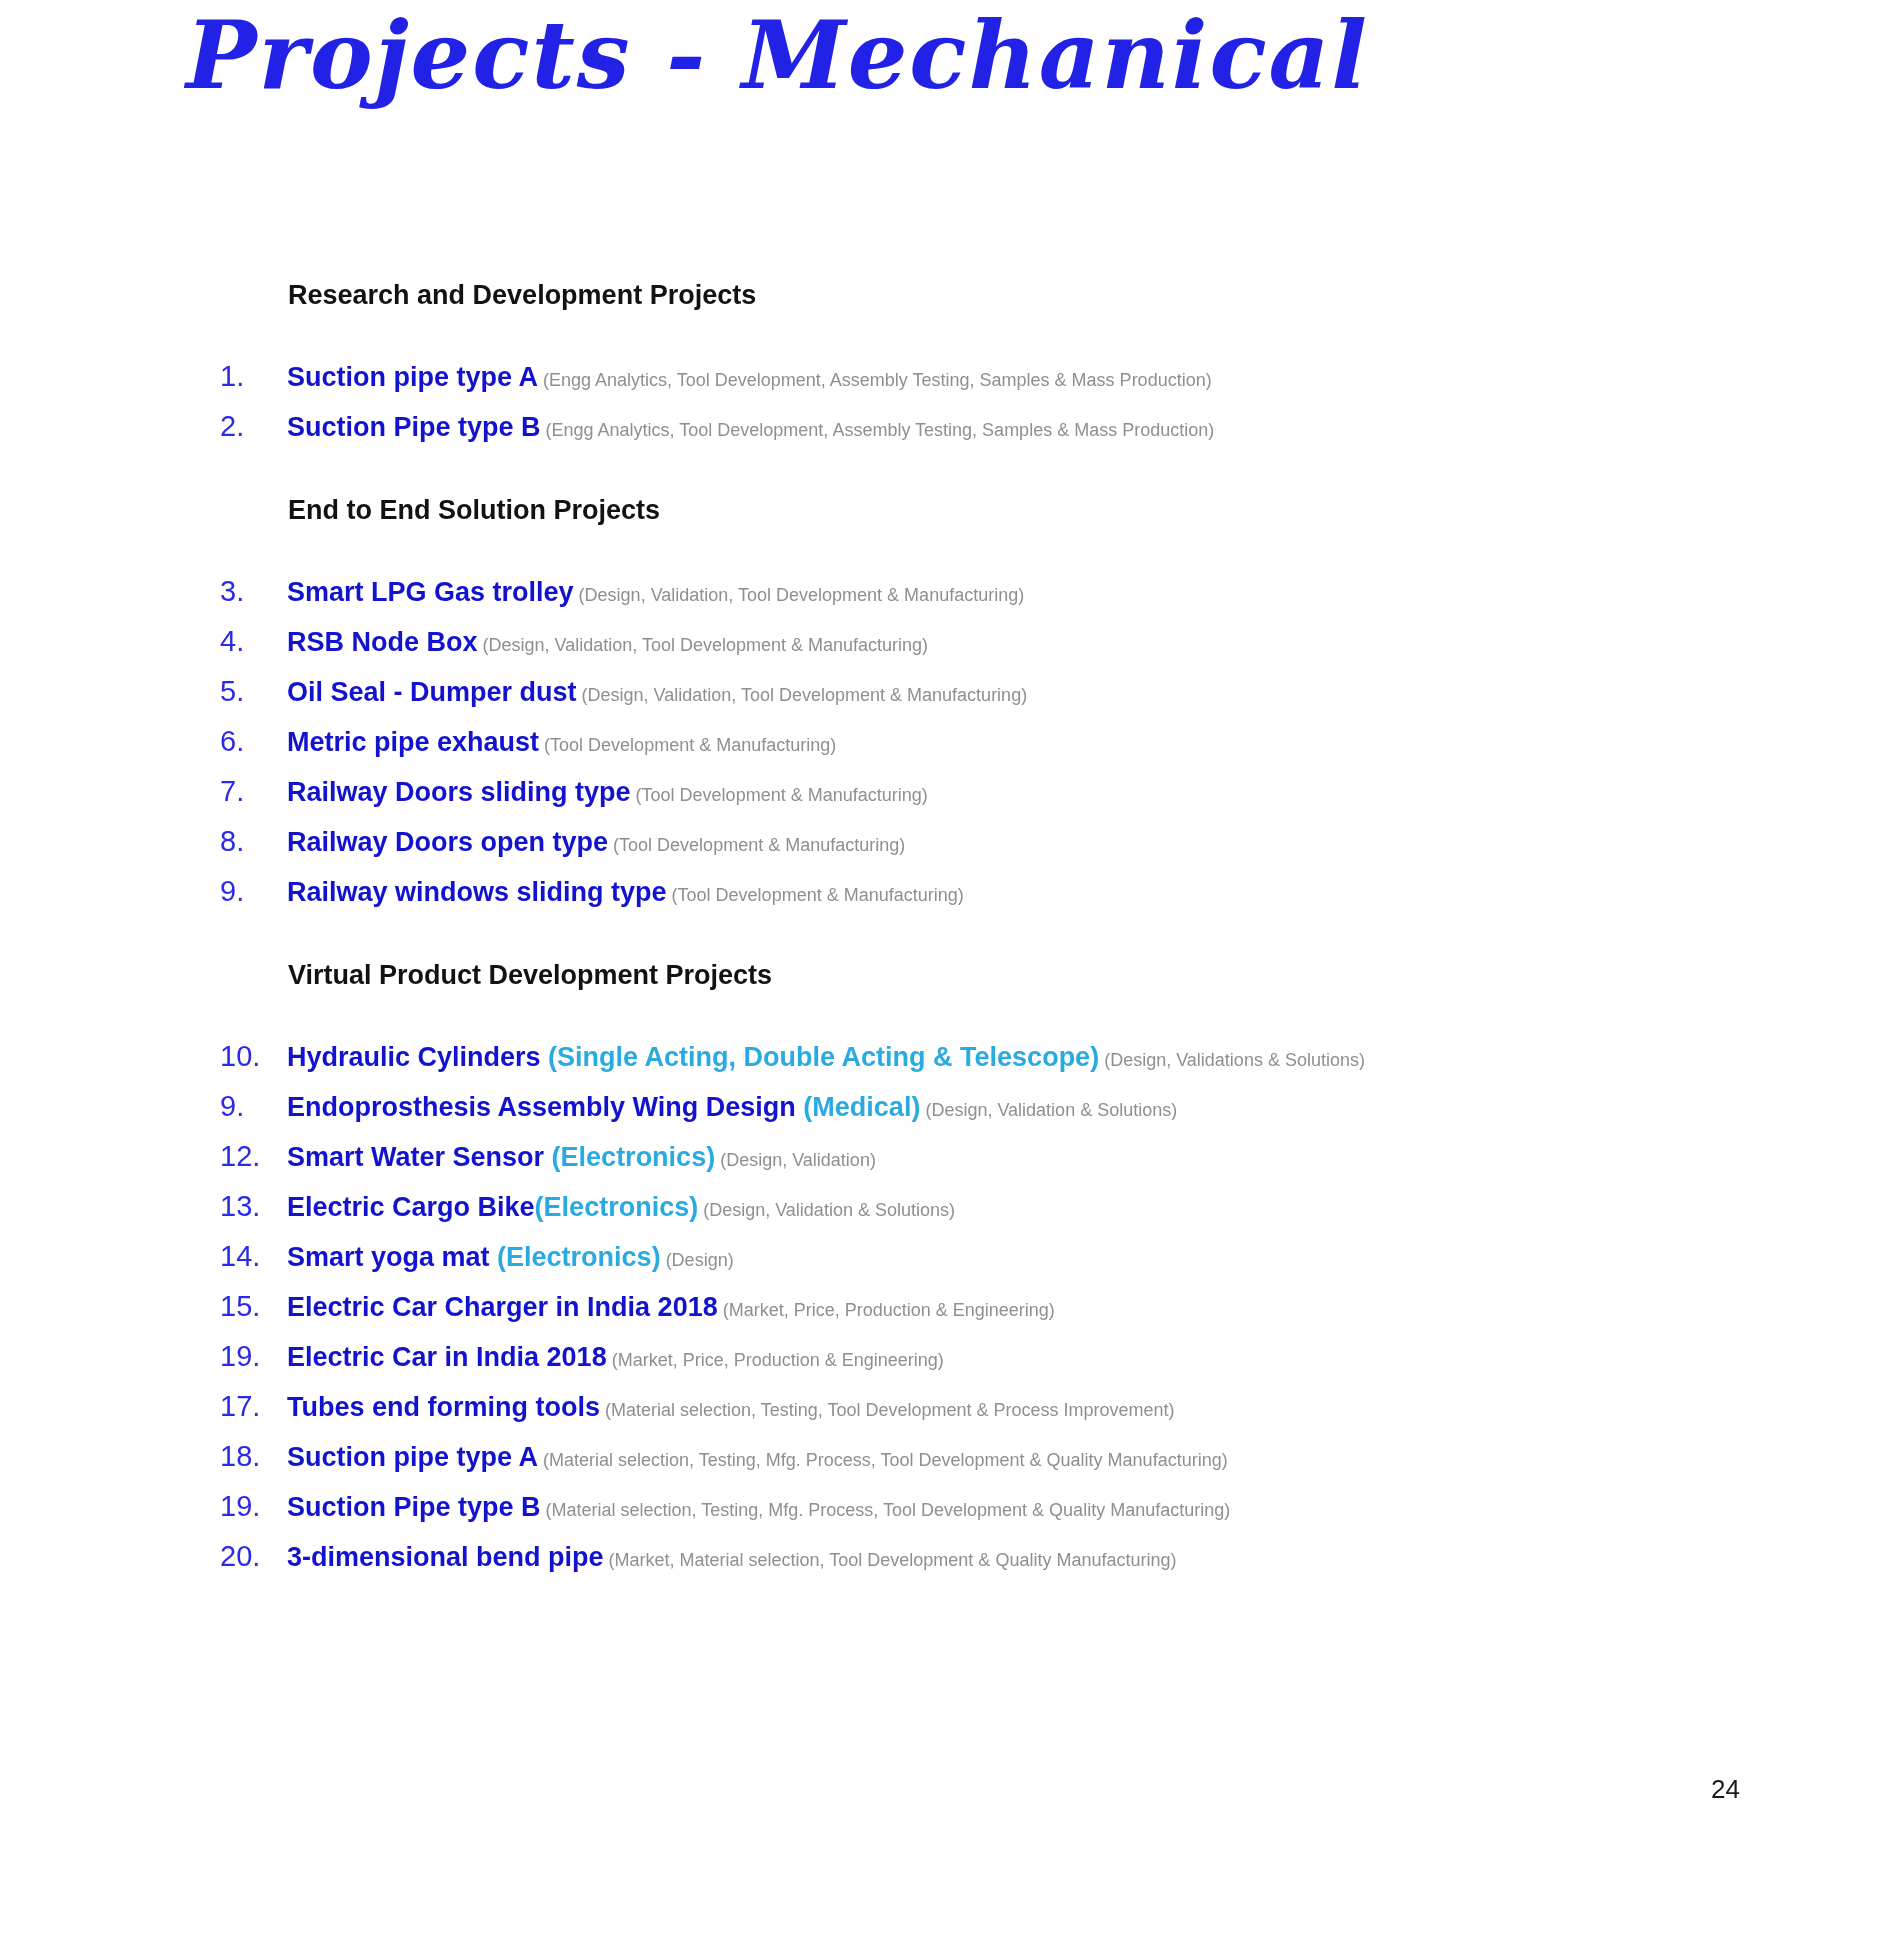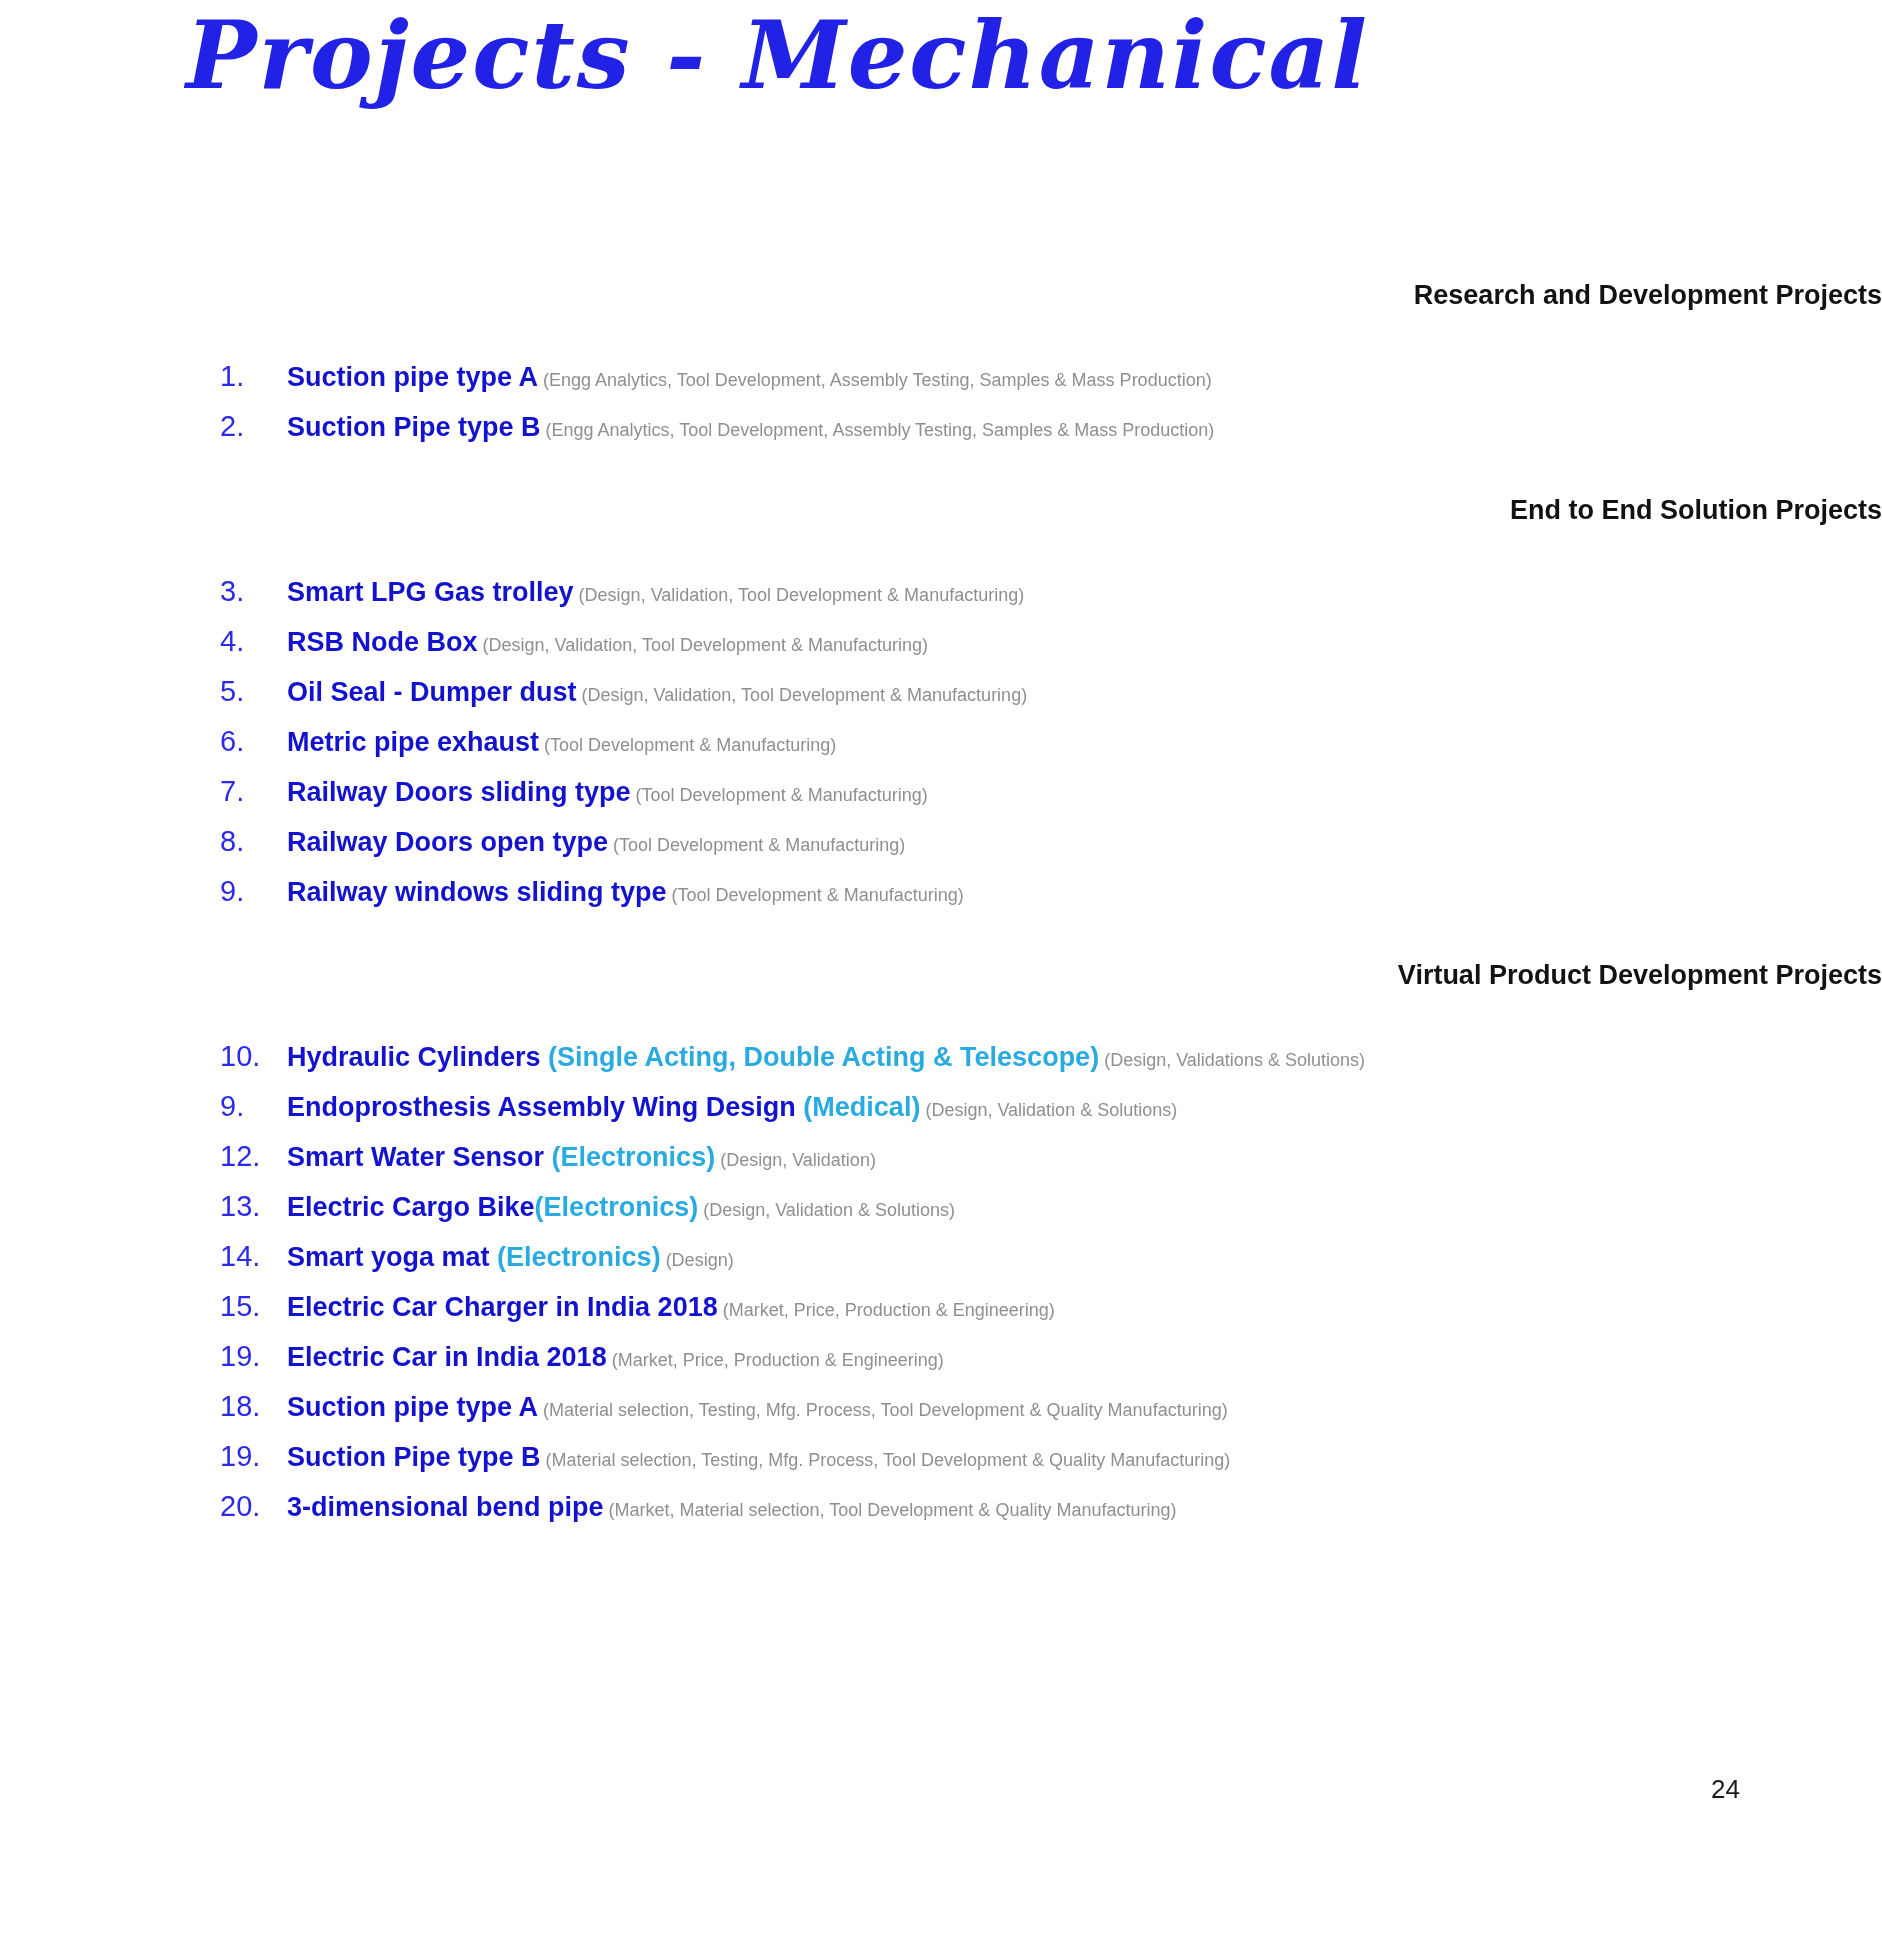--- a/index.html
+++ b/index.html
@@ -25,21 +25,20 @@
   }
   .sections { }
   .heading {
     font-size: 27px;
     font-weight: bold;
     color: #121212;
     margin: 34px 0 31px 288px;
     line-height: 50px;
     height: 50px;
     white-space: nowrap;
-    text-align: right;
   }
   section:first-child .heading { margin-top: 159px; }
   .item {
     line-height: 50px;
     height: 50px;
     padding-left: 220px;
     white-space: nowrap;
     font-size: 27px;
   }
   .num {
@@ -84,20 +83,21 @@
       <h2 class="heading">Virtual Product Development Projects</h2>
       <div class="item"><span class="num">10.</span><span class="name">Hydraulic Cylinders</span><span class="tag"> (Single Acting, Double Acting &amp; Telescope)</span><span class="desc"> (Design, Validations &amp; Solutions)</span></div>
       <div class="item"><span class="num">9.</span><span class="name">Endoprosthesis Assembly Wing Design</span><span class="tag"> (Medical)</span><span class="desc"> (Design, Validation &amp; Solutions)</span></div>
       <div class="item"><span class="num">12.</span><span class="name">Smart Water Sensor</span><span class="tag"> (Electronics)</span><span class="desc"> (Design, Validation)</span></div>
       <div class="item"><span class="num">13.</span><span class="name">Electric Cargo Bike</span><span class="tag">(Electronics)</span><span class="desc"> (Design, Validation &amp; Solutions)</span></div>
       <div class="item"><span class="num">14.</span><span class="name">Smart yoga mat</span><span class="tag"> (Electronics)</span><span class="desc"> (Design)</span></div>
     </section>
     <section>
       <div class="item"><span class="num">15.</span><span class="name">Electric Car Charger in India 2018</span><span class="desc"> (Market, Price, Production &amp; Engineering)</span></div>
       <div class="item"><span class="num">19.</span><span class="name">Electric Car in India 2018</span><span class="desc"> (Market, Price, Production &amp; Engineering)</span></div>
+      <div class="item"><span class="num">17.</span><span class="name">Tubes end forming tools</span><span class="desc"> (Material selection, Testing, Tool Development &amp; Process Improvement)</span></div>
       <div class="item"><span class="num">18.</span><span class="name">Suction pipe type A</span><span class="desc"> (Material selection, Testing, Mfg. Process, Tool Development &amp; Quality Manufacturing)</span></div>
       <div class="item"><span class="num">19.</span><span class="name">Suction Pipe type B</span><span class="desc"> (Material selection, Testing, Mfg. Process, Tool Development &amp; Quality Manufacturing)</span></div>
       <div class="item"><span class="num">20.</span><span class="name">3-dimensional bend pipe</span><span class="desc"> (Market, Material selection, Tool Development &amp; Quality Manufacturing)</span></div>
     </section>
   </div>
 
 <div class="page-number">24</div>
 
 
 </body></html>

